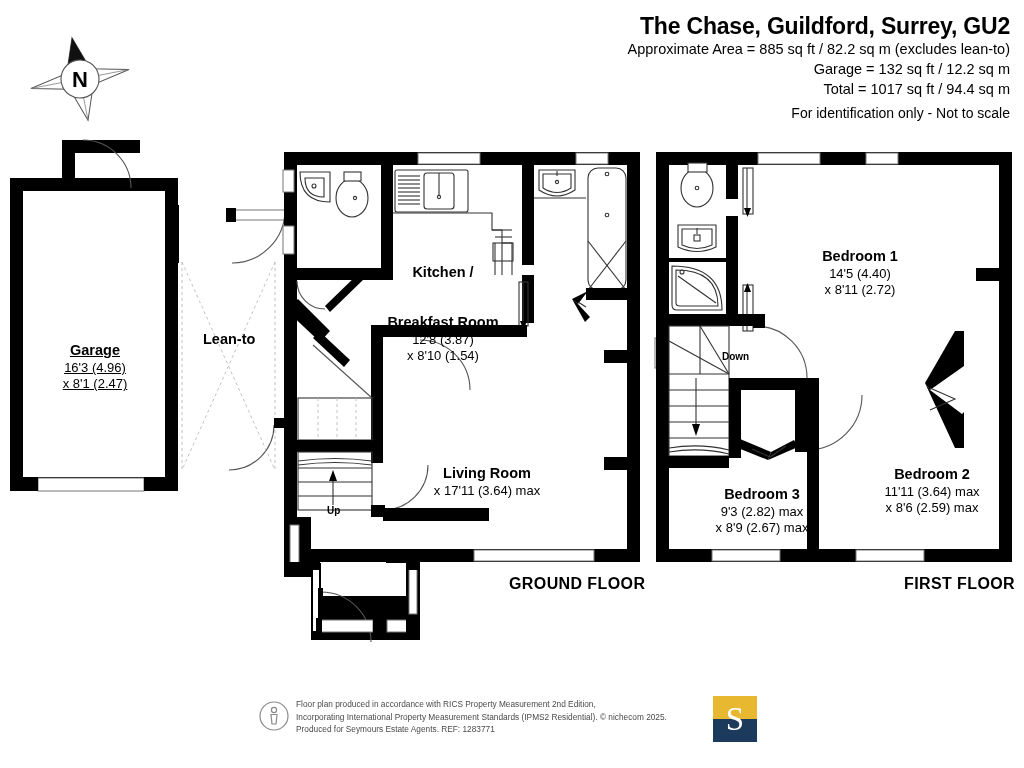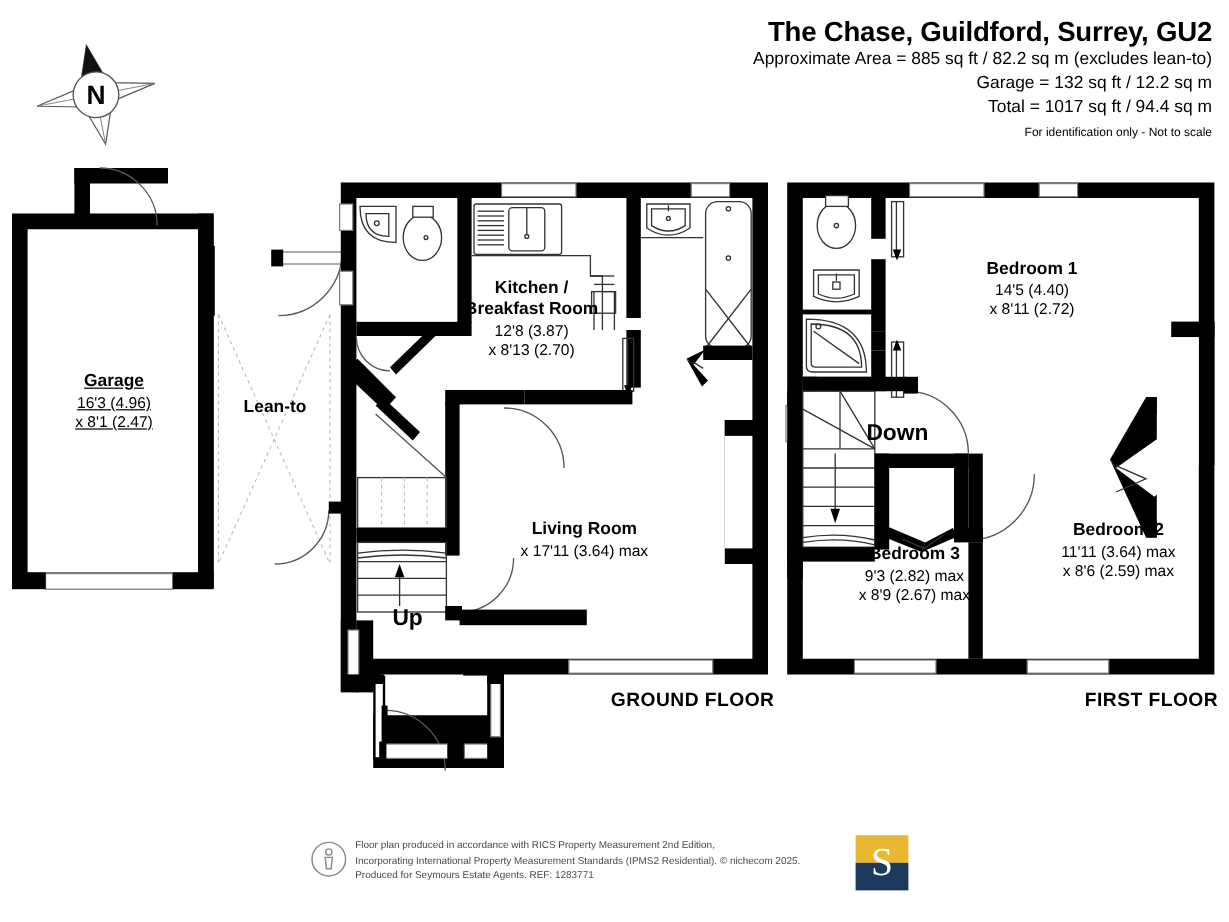--- a/index.html
+++ b/index.html
@@ -7,38 +7,38 @@
   body{
     width:1024px;height:768px;position:relative;overflow:hidden;
     font-family:"Liberation Sans","DejaVu Sans",sans-serif;
     color:#000;
   }
 
   
   #header{position:absolute;right:14px;top:14px;text-align:right;}
   #title{font-size:23px;font-weight:bold;letter-spacing:-0.2px;line-height:1.1;}
   #areas{margin-top:1px;font-size:14.5px;line-height:1.36;}
-  #disclaimer{margin-top:6px;font-size:10px;}
+  #disclaimer{margin-top:6px;font-size:14px;}
 
   
   #compass{position:absolute;left:26px;top:33px;width:108px;height:92px;}
 
   
   .plan{position:absolute;top:0;left:0;}
 
   
   .floor-caption{position:absolute;font-size:16px;font-weight:bold;letter-spacing:0.4px;}
   #ground-caption{left:509px;top:575px;}
   #first-caption{left:904px;top:575px;}
 
   
   .room-label{position:absolute;text-align:center;line-height:1.24;white-space:nowrap;}
-  .room-label .nm{font-size:14.5px;font-weight:bold;display:block;}
+  .room-label .nm{font-size:14.5px;font-weight:bold;display:block;margin-top:32px;}
   .room-label .dim{font-size:13px;display:block;}
-  .tiny-label{position:absolute;font-size:19px;font-weight:bold;}
+  .tiny-label{position:absolute;font-size:10px;font-weight:bold;}
 
   
   #footer{position:absolute;left:258px;top:694px;width:510px;height:52px;}
   #footer-text{position:absolute;left:38px;top:4px;font-size:8.3px;line-height:1.52;color:#4a4a4a;white-space:nowrap;}
   #footer-text .ln{display:block;}
   #info-icon{position:absolute;left:0;top:6px;width:32px;height:32px;}
   #logo{position:absolute;left:455px;top:2px;width:44px;height:46px;}
   #logo .top{position:absolute;left:0;top:0;width:44px;height:23px;background:#e8b830;}
   #logo .bot{position:absolute;left:0;top:23px;width:44px;height:23px;background:#1b3a5c;}
   #logo .s{position:absolute;left:0;top:0;width:44px;height:46px;
@@ -386,21 +386,21 @@
   <span class="dim">16'3 (4.96)</span>
   <span class="dim">x 8'1 (2.47)</span>
 </div>
 
 <div class="tiny-label" style="left:203px;top:331px;font-size:14.5px;">Lean-to</div>
 
 <div class="room-label" style="left:360px;top:232px;width:166px;">
   <span class="nm">Kitchen /</span>
   <span class="nm">Breakfast Room</span>
   <span class="dim">12'8 (3.87)</span>
-  <span class="dim">x 8'13 (2.70)</span>
+  <span class="dim">x 8'10 (1.54)</span>
 </div>
 
 <div class="room-label" style="left:392px;top:433px;width:190px;">
   <span class="nm">Living Room</span>
   <span class="dim">x 17'11 (3.64) max</span>
 </div>
 
 <div class="room-label" style="left:780px;top:216px;width:160px;">
   <span class="nm">Bedroom 1</span>
   <span class="dim">14'5 (4.40)</span>

